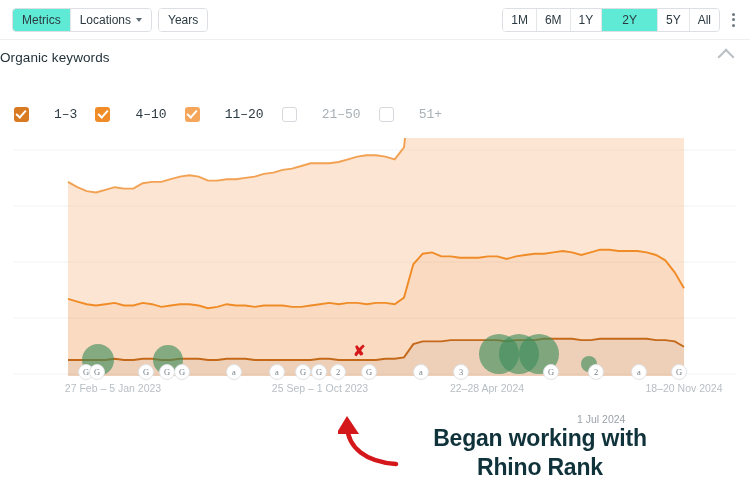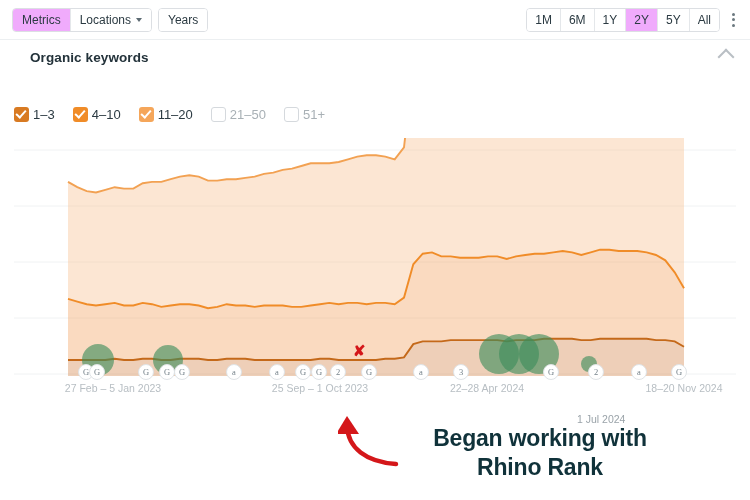--- a/index.html
+++ b/index.html
@@ -22,48 +22,48 @@
     border:1px solid #dcdfe3; border-radius:4px;
     background:#fff; overflow:hidden; height:24px;
   }
   .seg-btn {
     display:flex; align-items:center; gap:5px;
     padding:0 9px; font-size:12px; color:#2b3a42;
     background:#fff; border-right:1px solid #e4e7ea;
     white-space:nowrap; cursor:pointer; line-height:1;
   }
   .seg-btn:last-child { border-right:none; }
-  .seg-btn.active { background:#f0abfc; color:#2b3a42; }
+  .seg-btn.active { background:#5eead4; color:#2b3a42; }
   .caret {
     width:0;height:0;border-left:3.5px solid transparent;
     border-right:3.5px solid transparent;border-top:4.5px solid #5d6b73;
     display:inline-block;
   }
   .tabs-left { margin-left:12px; display:flex; gap:6px; }
   .right-group { margin-left:auto; display:flex; align-items:center; gap:9px; margin-right:12px; }
   .kebab { display:flex; flex-direction:column; gap:2.5px; padding:4px 3px; cursor:pointer; }
   .kebab i { width:3px;height:3px;background:#6b787f;border-radius:50%; display:block; }
 
   
   .sec-head {
     position:absolute; left:0; top:40px; width:750px; height:34px;
     display:flex; align-items:center;
   }
-  .sec-title { margin-left:30px; font-size:13.5px; font-weight:bold; color:#23323a; letter-spacing:.1px; }
+  .sec-title { margin-left:0; font-size:13.5px; font-weight:normal; color:#23323a; letter-spacing:.1px; }
   .chev-up {
     margin-left:auto; margin-right:18px; width:12px; height:12px;
     border-left:2px solid #b9bfc4; border-top:2px solid #b9bfc4;
     transform:rotate(45deg); cursor:pointer;
   }
 
   
   .legend {
     position:absolute; left:14px; top:107px; display:flex; align-items:center; gap:4px;
   }
-  .lg-item { display:flex; align-items:flex-end; gap:4px; margin-right:14px; cursor:pointer; }
+  .lg-item { display:flex; align-items:flex-end; gap:25px; margin-right:14px; cursor:pointer;font-family:Liberation Mono, monospace; }
   .cb { width:15px;height:15px;border-radius:3px; position:relative; flex:none; }
   .cb.on::after{
     content:""; position:absolute; left:4.3px; top:1.3px; width:4px;height:8px;
     border:solid #fff; border-width:0 2px 2px 0; transform:rotate(42deg);
   }
   .cb.off { border:1.5px solid #d5d9dd; background:#fff; }
   .lg-label { font-size:13px; color:#2b3a42; }
   .lg-label.dim { color:#a8b0b5; }
 
   
@@ -124,21 +124,21 @@
     <div class="seg" id="range-seg">
         <div class="seg-btn" style="padding: 0px 8px;">
           <span>1M</span>
         </div>
         <div class="seg-btn" style="padding: 0px 8px;">
           <span>6M</span>
         </div>
         <div class="seg-btn" style="padding: 0px 8px;">
           <span>1Y</span>
         </div>
-        <div class="seg-btn active" style="padding: 0px 8px;">
+        <div class="seg-btn active" style="padding: 0px 20px;">
           <span>2Y</span>
         </div>
         <div class="seg-btn" style="padding: 0px 8px;">
           <span>5Y</span>
         </div>
         <div class="seg-btn" style="padding: 0px 8px;">
           <span>All</span>
         </div>
       </div>
     <div class="kebab">

